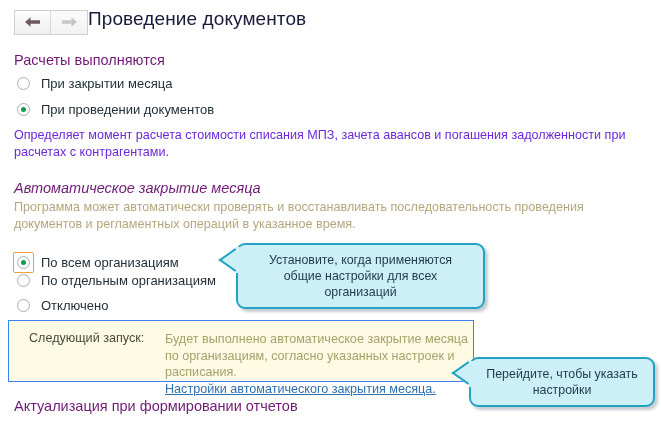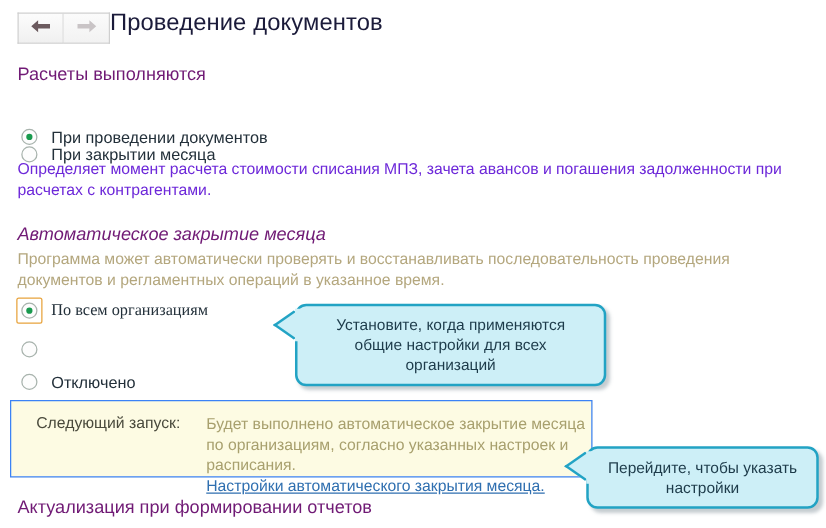--- a/index.html
+++ b/index.html
@@ -54,23 +54,23 @@
     background:#199a4e;
   }
   .rdo-focus{
     position:absolute;left:-4px;top:-4px;right:-4px;bottom:-4px;
     border:1px solid #e8a33d;border-radius:2px;
     background:rgba(255,255,255,0);
   }
   .rdo-wrap{position:relative;display:flex;align-items:center;flex:none;}
   .rdo-label{margin-left:11px;font-size:13px;color:#23303a;}
 
-  .r1{left:17px;top:76px;margin-top:40px;}
+  .r1{left:17px;top:76px;}
   .r2{left:17px;top:102px;}
-  .r3{left:17px;top:240px;font-family:Liberation Serif, serif;}
+  .r3{left:17px;top:255px;}
   .r4{left:17px;top:273px;}
   .r5{left:17px;top:298px;}
 
   
   .para{
     position:absolute;font-size:12.6px;line-height:17px;
     color:#8c8f86;
   }
   .para.p1{left:14px;top:127px;width:620px;color:#6d28d9;}
   .para.p2{left:14px;top:199px;width:620px;color:#b4a77e;}
@@ -179,20 +179,21 @@
       <span class="rdo on"></span>
       <span class="rdo-focus"></span>
     </span>
     <span class="rdo-label">По всем организациям</span>
   </div>
 
   <div class="radio-row r4">
     <span class="rdo-wrap">
       <span class="rdo"></span>
     </span>
+    <span class="rdo-label">По отдельным организациям</span>
   </div>
 
   <div class="radio-row r5">
     <span class="rdo-wrap">
       <span class="rdo"></span>
     </span>
     <span class="rdo-label">Отключено</span>
   </div>
 
   <div class="info-panel">

